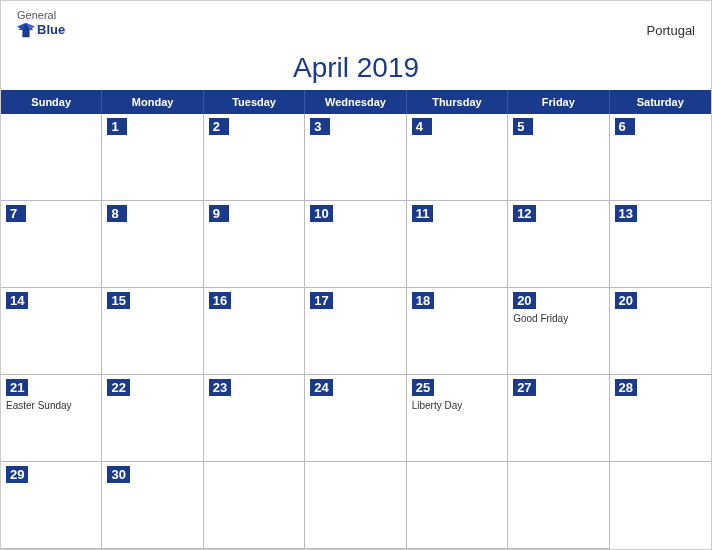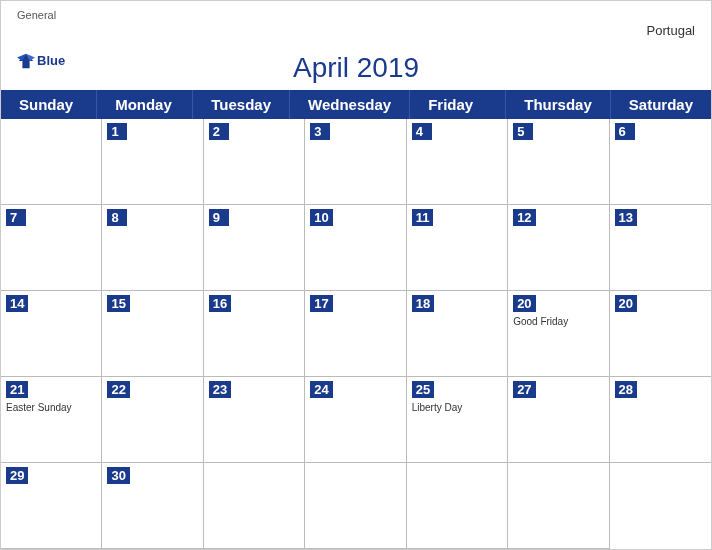--- a/index.html
+++ b/index.html
@@ -39,21 +39,20 @@
       line-height: 1.1;
     }
     .logo-text-blue {
       font-size: 13px;
       font-weight: bold;
       color: #1a3a8c;
       line-height: 1.1;
       display: flex;
       align-items: center;
       gap: 2px;
-      margin-top: 31px;
     }
     .title {
       font-size: 28px;
       color: #1a3a8c;
       font-weight: normal;
       text-align: center;
       margin-top: 41px;
     }
     .country {
       position: absolute;
@@ -62,22 +61,23 @@
       font-size: 13px;
       color: #333;
     }
     .day-headers {
       display: grid;
       grid-template-columns: repeat(7, 1fr);
       background: #1a3a8c;
     }
     .day-header {
       color: #fff;
+      text-align: center;
       padding: 6px 18px;
-      font-size: 15px;
+      font-size: 11px;
       font-weight: bold;
       border-right: 1px solid #3355aa;
     }
     .day-header:last-child {
       border-right: none;
     }
     .calendar-grid {
       display: grid;
       grid-template-columns: repeat(7, 1fr);
       flex: 1;
@@ -128,22 +128,22 @@
     </div>
     <h1 class="title">April 2019</h1>
     <span class="country">Portugal</span>
   </div>
 
   <div class="day-headers">
     <div class="day-header">Sunday</div>
     <div class="day-header">Monday</div>
     <div class="day-header">Tuesday</div>
     <div class="day-header">Wednesday</div>
+    <div class="day-header">Thursday</div>
     <div class="day-header">Friday</div>
-    <div class="day-header">Thursday</div>
     <div class="day-header">Saturday</div>
   </div>
 
   <div class="calendar-grid" id="calendar-grid">
   <div class="calendar-cell"></div>
       <div class="calendar-cell"><span class="date-number">1</span></div>
       <div class="calendar-cell"><span class="date-number">2</span></div>
       <div class="calendar-cell"><span class="date-number">3</span></div>
       <div class="calendar-cell"><span class="date-number">4</span></div>
       <div class="calendar-cell"><span class="date-number">5</span></div>

